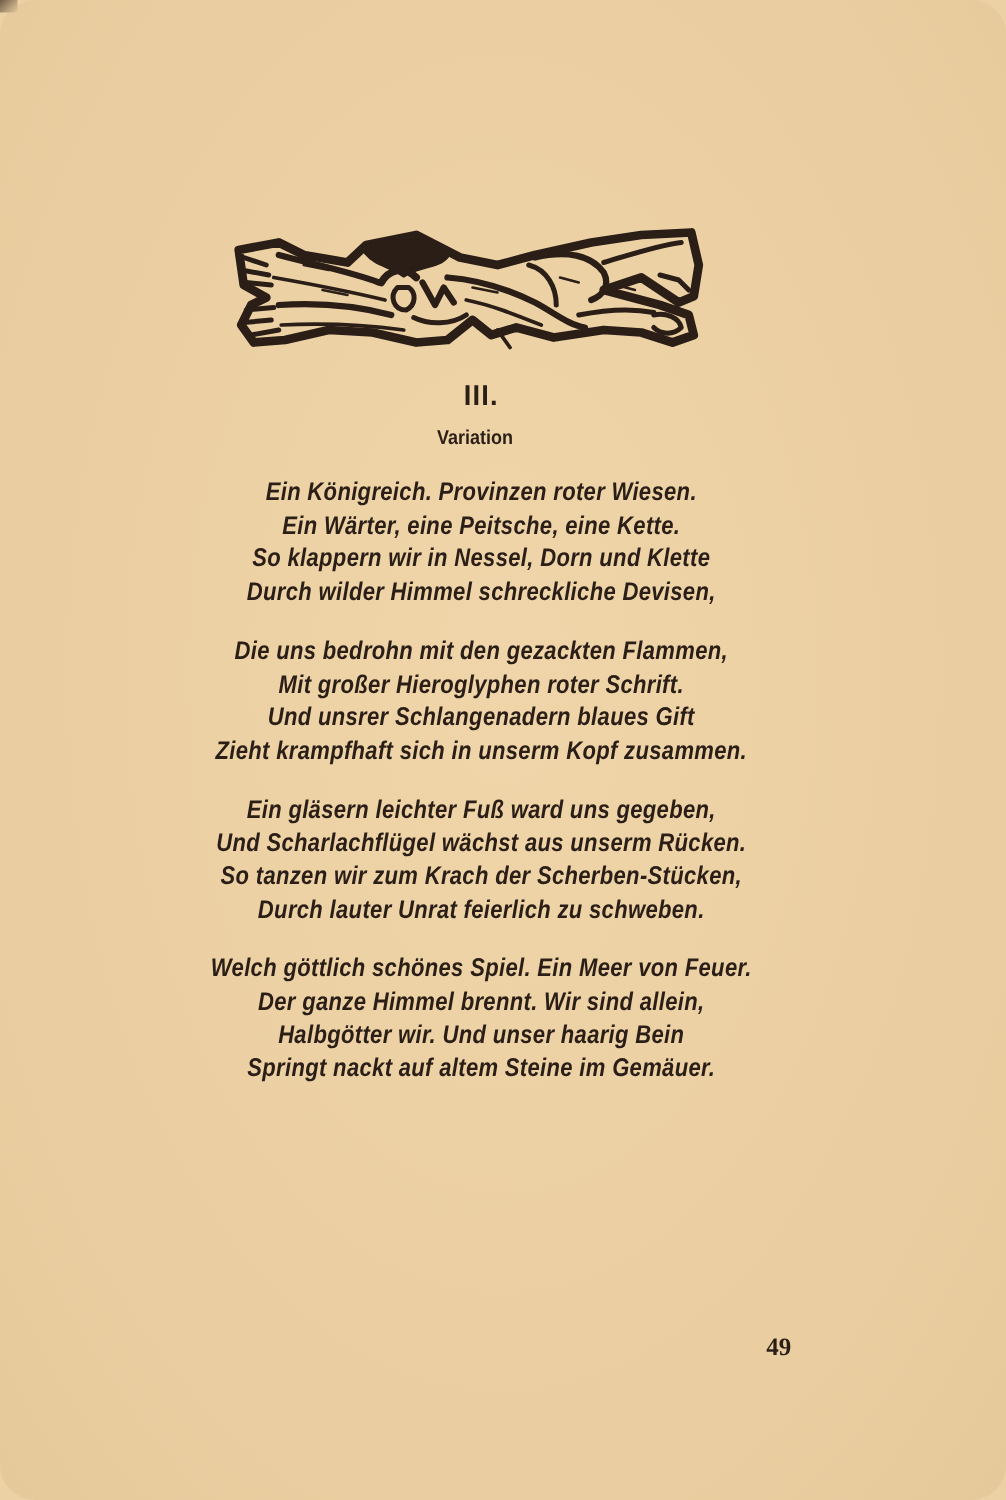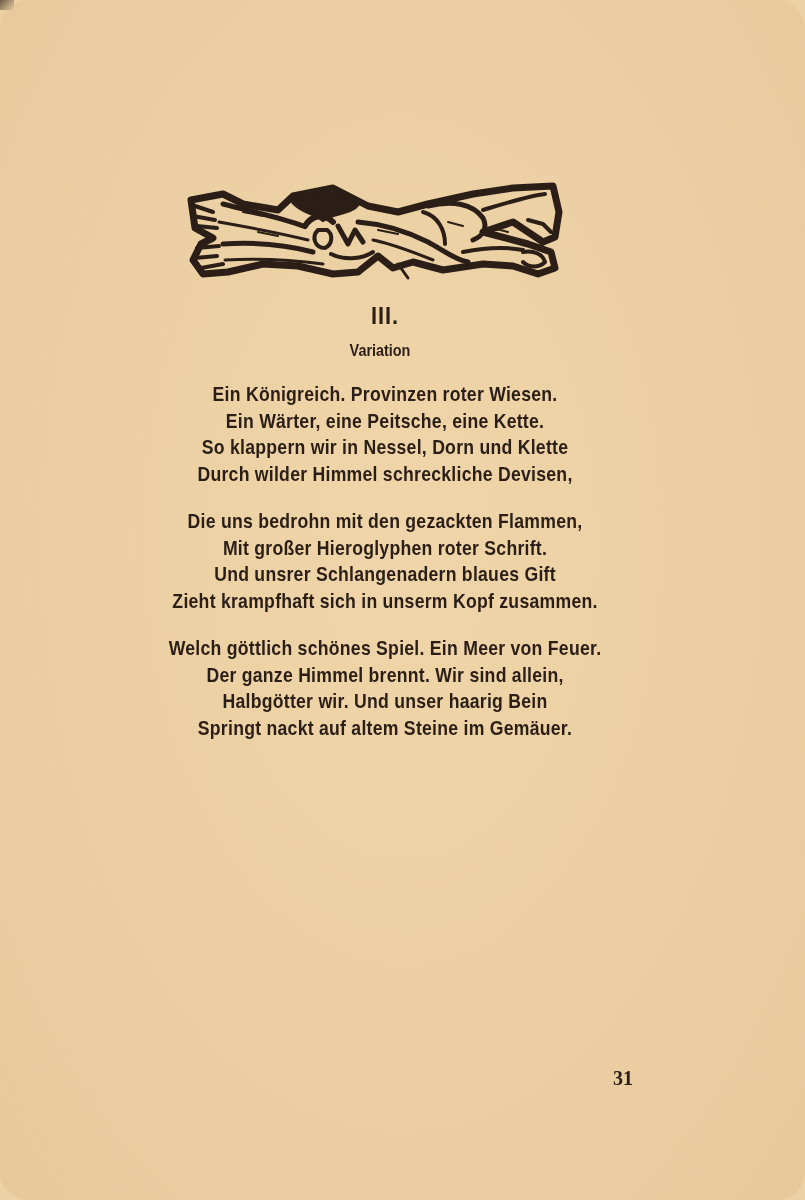--- a/index.html
+++ b/index.html
@@ -56,20 +56,21 @@
       transform: scaleX(0.9);
     }
     .poem {
       position: absolute;
       left: 0;
       width: 770px;
       top: 381px;
     }
     .stanza {
       margin: 0 0 21px 0;
+      font-style: italic;
     }
     .line {
       display: block;
       text-align: center;
       font-weight: bold;
       font-size: 20.5px;
       line-height: 26.5px;
       height: 26.5px;
       white-space: nowrap;
       transform: scaleX(0.86);
@@ -141,21 +142,27 @@
       <span class="line">So klappern wir in Nessel, Dorn und Klette</span>
       <span class="line">Durch wilder Himmel schreckliche Devisen,</span>
     </div>
     <div class="stanza">
       <span class="line">Die uns bedrohn mit den gezackten Flammen,</span>
       <span class="line">Mit großer Hieroglyphen roter Schrift.</span>
       <span class="line">Und unsrer Schlangenadern blaues Gift</span>
       <span class="line">Zieht krampfhaft sich in unserm Kopf zusammen.</span>
     </div>
     <div class="stanza">
+      <span class="line">Ein gläsern leichter Fuß ward uns gegeben,</span>
+      <span class="line">Und Scharlachflügel wächst aus unserm Rücken.</span>
+      <span class="line">So tanzen wir zum Krach der Scherben-Stücken,</span>
+      <span class="line">Durch lauter Unrat feierlich zu schweben.</span>
+    </div>
+    <div class="stanza">
       <span class="line">Welch göttlich schönes Spiel. Ein Meer von Feuer.</span>
       <span class="line">Der ganze Himmel brennt. Wir sind allein,</span>
       <span class="line">Halbgötter wir. Und unser haarig Bein</span>
       <span class="line">Springt nackt auf altem Steine im Gemäuer.</span>
     </div>
   </div>
 
-  <div class="page-number">31</div>
+  <div class="page-number">49</div>
 </div>
 
 </body></html>

